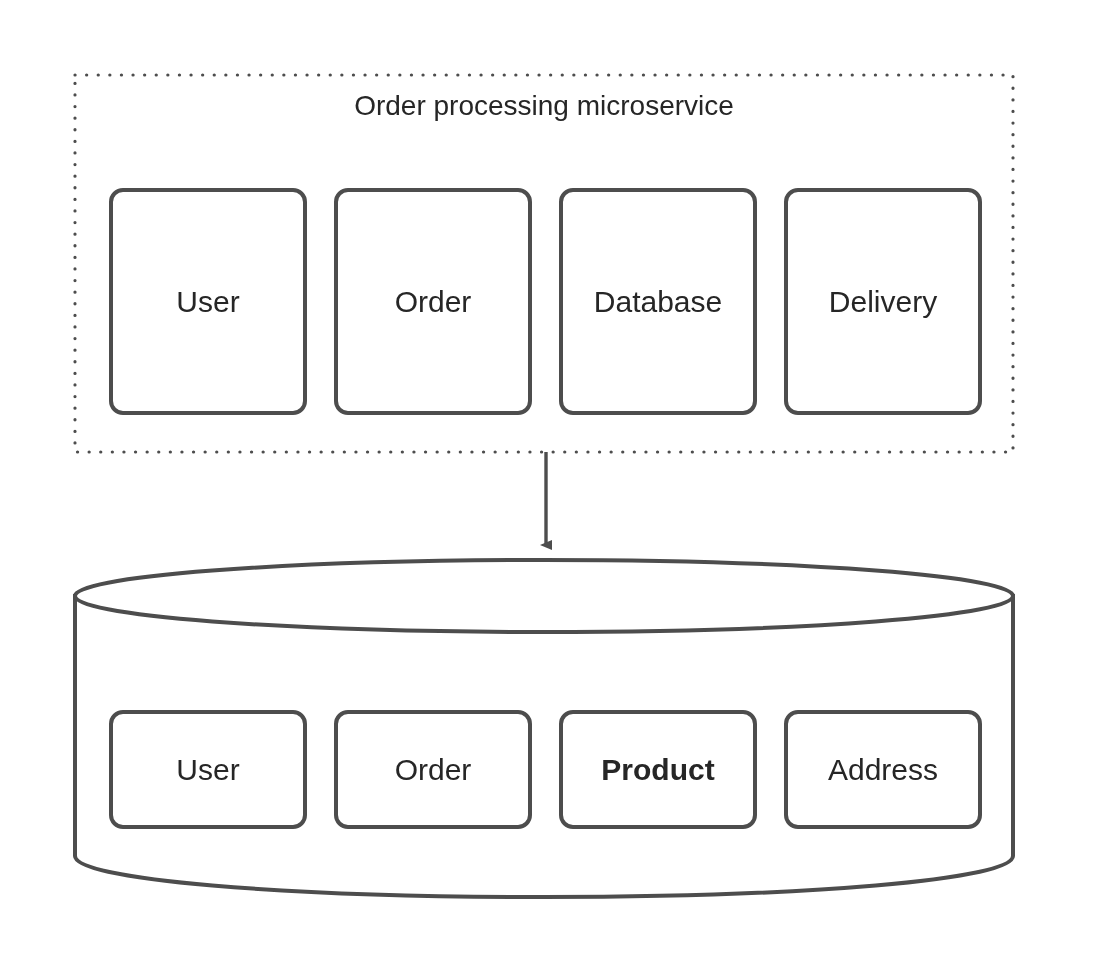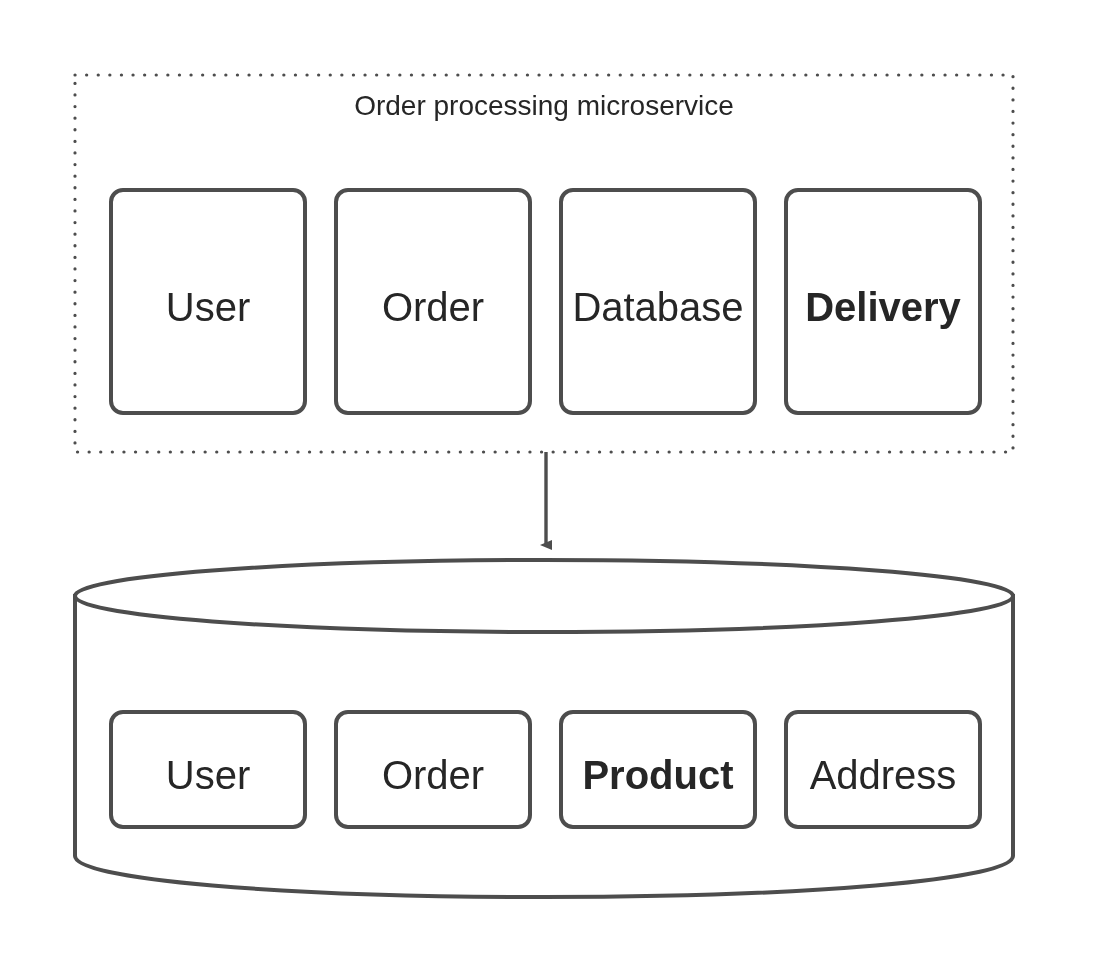--- a/index.html
+++ b/index.html
@@ -41,21 +41,21 @@
     text-align: center;
     color: #262626;
     font-family: "Liberation Sans", sans-serif;
     white-space: nowrap;
     line-height: 1;
   }
   .group-title {
     font-size: 28px;
   }
   .box-label {
-    font-size: 40px;
+    font-size: 30px;
   }
   .db-title {
     font-size: 28px;
   }
   .hit {
     position: absolute;
     background: transparent;
   }
 </style>
 </head>
@@ -93,21 +93,21 @@
     <rect x="786" y="712" width="194" height="115" rx="12" ry="12" fill="#ffffff" stroke="#4d4d4d" stroke-width="4"></rect>
   </svg>
 
   <div class="layer-text">
 
     <div class="lbl group-title" style="left:75px; top:92px; width:938px;">Order processing microservice</div>
 
     <div class="lbl box-label" style="left:111px; top:287px; width:194px;">User</div>
     <div class="lbl box-label" style="left:336px; top:287px; width:194px;">Order</div>
     <div class="lbl box-label" style="left:561px; top:287px; width:194px;">Database</div>
-    <div class="lbl box-label" style="left:786px; top:287px; width:194px;font-weight:bold;">Delivery</div>
+    <div class="lbl box-label" style="left:786px; top:287px; width:194px;">Delivery</div>
 
 
     <div class="lbl box-label" style="left:111px; top:755px; width:194px;">User</div>
     <div class="lbl box-label" style="left:336px; top:755px; width:194px;">Order</div>
     <div class="lbl box-label" style="left:561px; top:755px; width:194px;font-weight:bold;">Product</div>
     <div class="lbl box-label" style="left:786px; top:755px; width:194px;">Address</div>
   </div>
 
   <div class="hit" style="left:111px; top:190px; width:194px; height:223px;"></div>
   <div class="hit" style="left:336px; top:190px; width:194px; height:223px;"></div>

